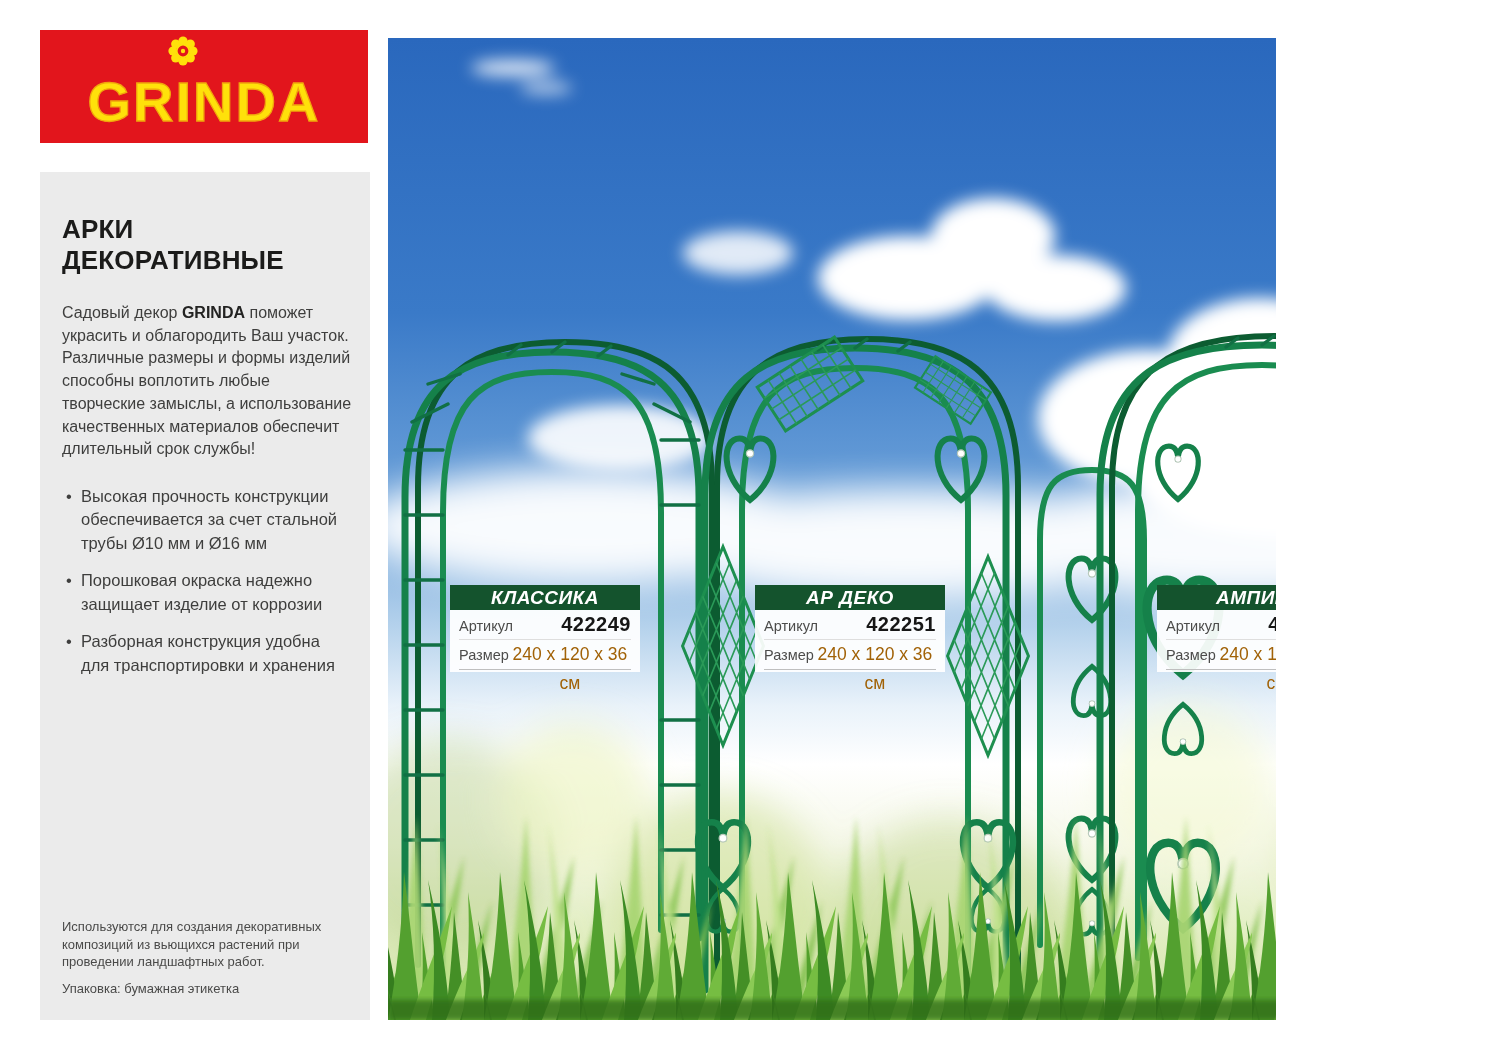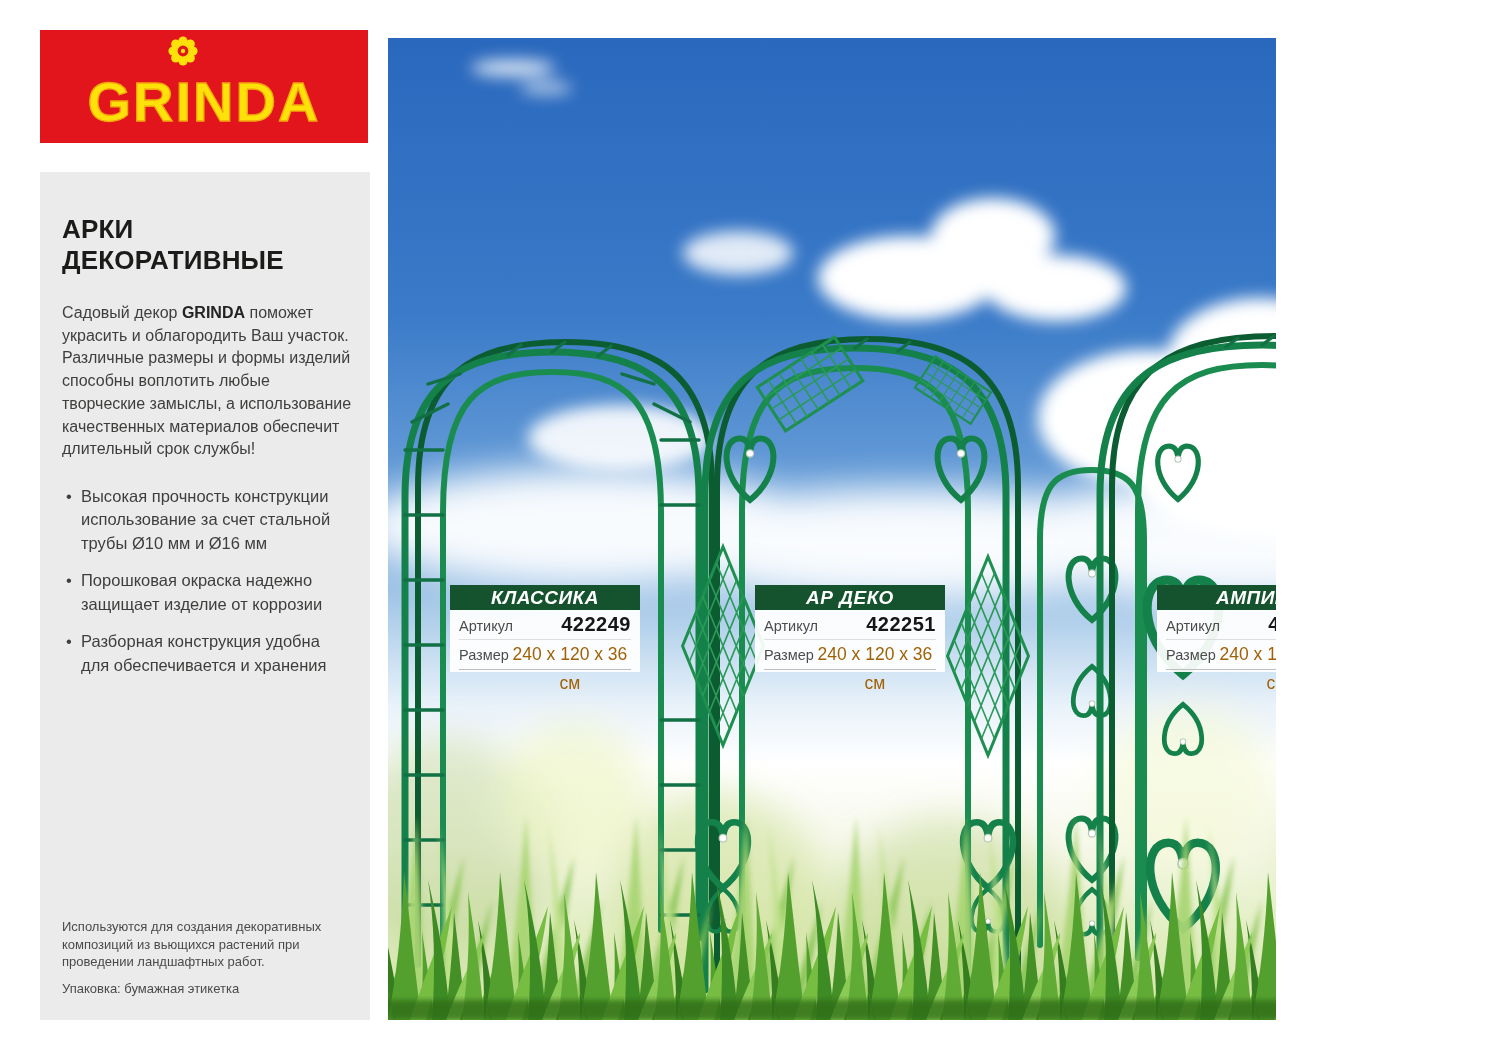--- a/index.html
+++ b/index.html
@@ -72,23 +72,23 @@
       </g>
     </svg>
     <div class="logo-text">GRINDA</div>
   </div>
 
   <div class="panel">
     <div class="panel-inner">
       <h1 class="panel-title">АРКИ ДЕКОРАТИВНЫЕ</h1>
       <p class="panel-intro"><span>Садовый декор </span><b>GRINDA</b><span> поможет украсить и облагородить Ваш участок. Различные размеры и формы изделий способны воплотить любые творческие замыслы, а использование качественных материалов обеспечит длительный срок службы!</span></p>
       <ul class="features">
-        <li>Высокая прочность конструкции использование за счет стальной трубы Ø10 мм и Ø16 мм</li>
+        <li>Высокая прочность конструкции обеспечивается за счет стальной трубы Ø10 мм и Ø16 мм</li>
         <li>Порошковая окраска надежно защищает изделие от коррозии</li>
-        <li>Разборная конструкция удобна для обеспечивается и хранения</li>
+        <li>Разборная конструкция удобна для транспортировки и хранения</li>
       </ul>
     </div>
     <div class="notes">
       <p class="note">Используются для создания декоративных композиций из вьющихся растений при проведении ландшафтных работ.</p>
       <p class="note">Упаковка: бумажная этикетка</p>
     </div>
   </div>
 
   <div class="photo">
     <svg class="scene" width="1072" height="982" viewBox="0 0 1072 982">

